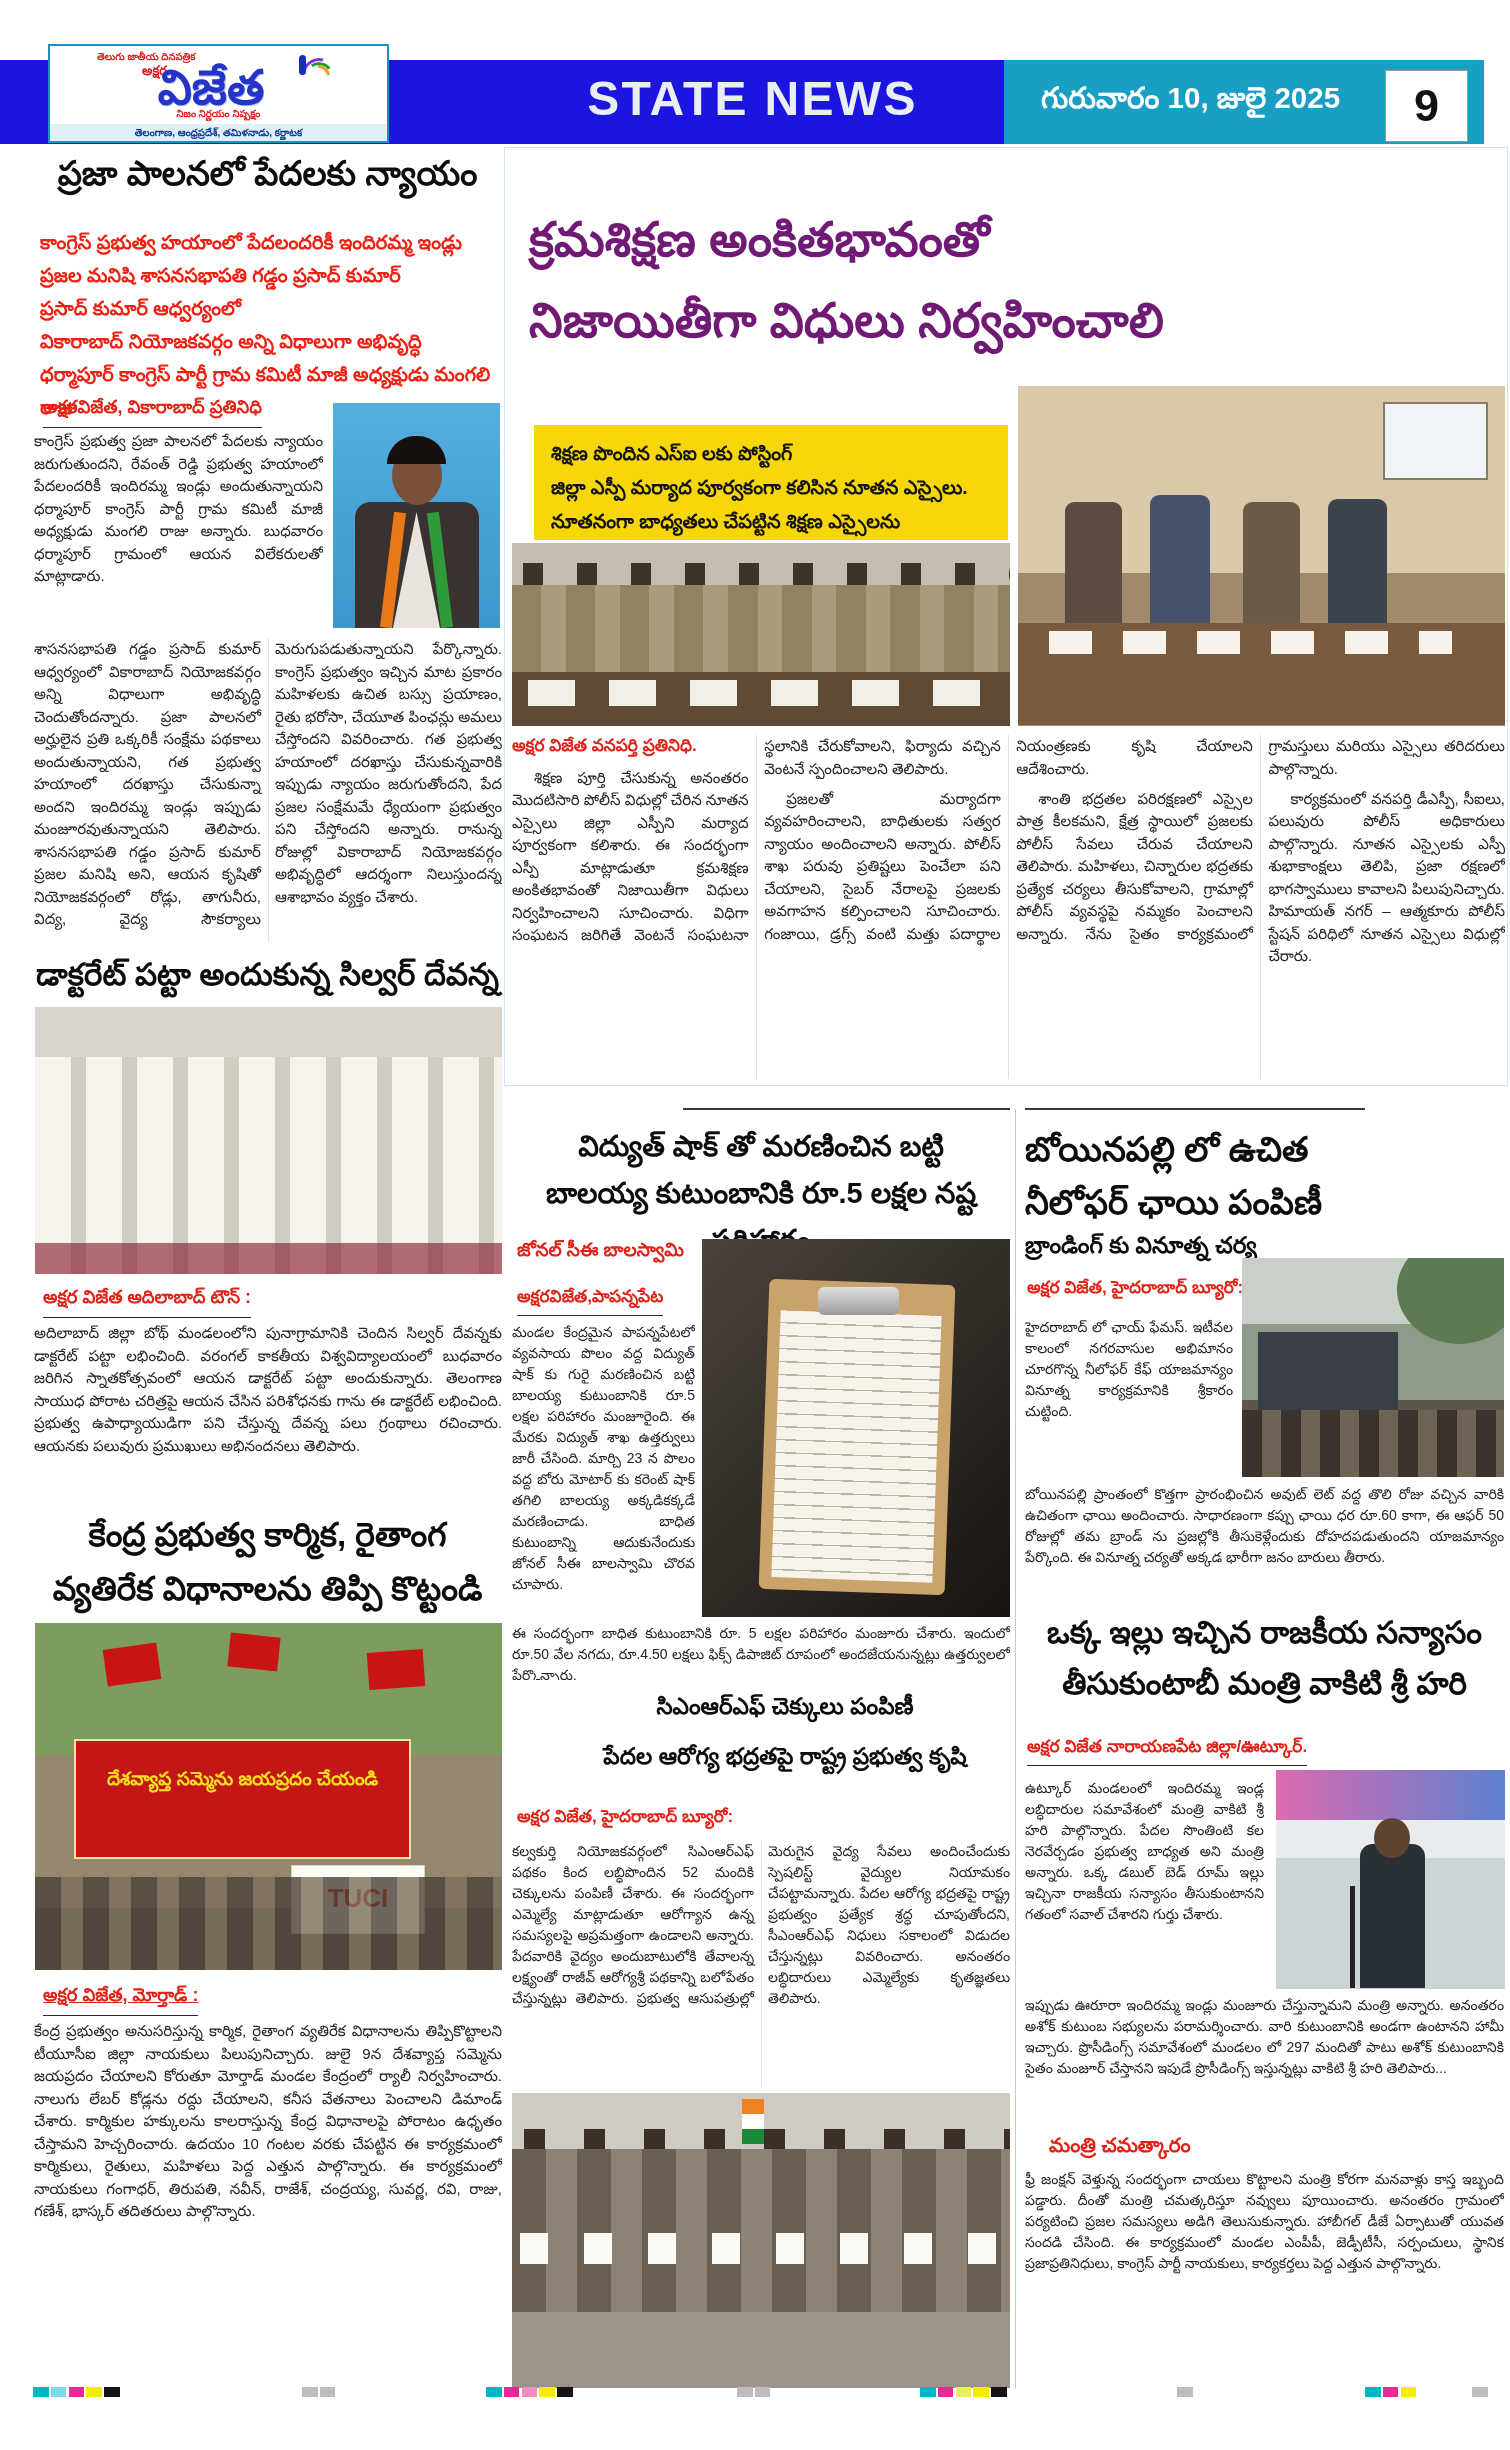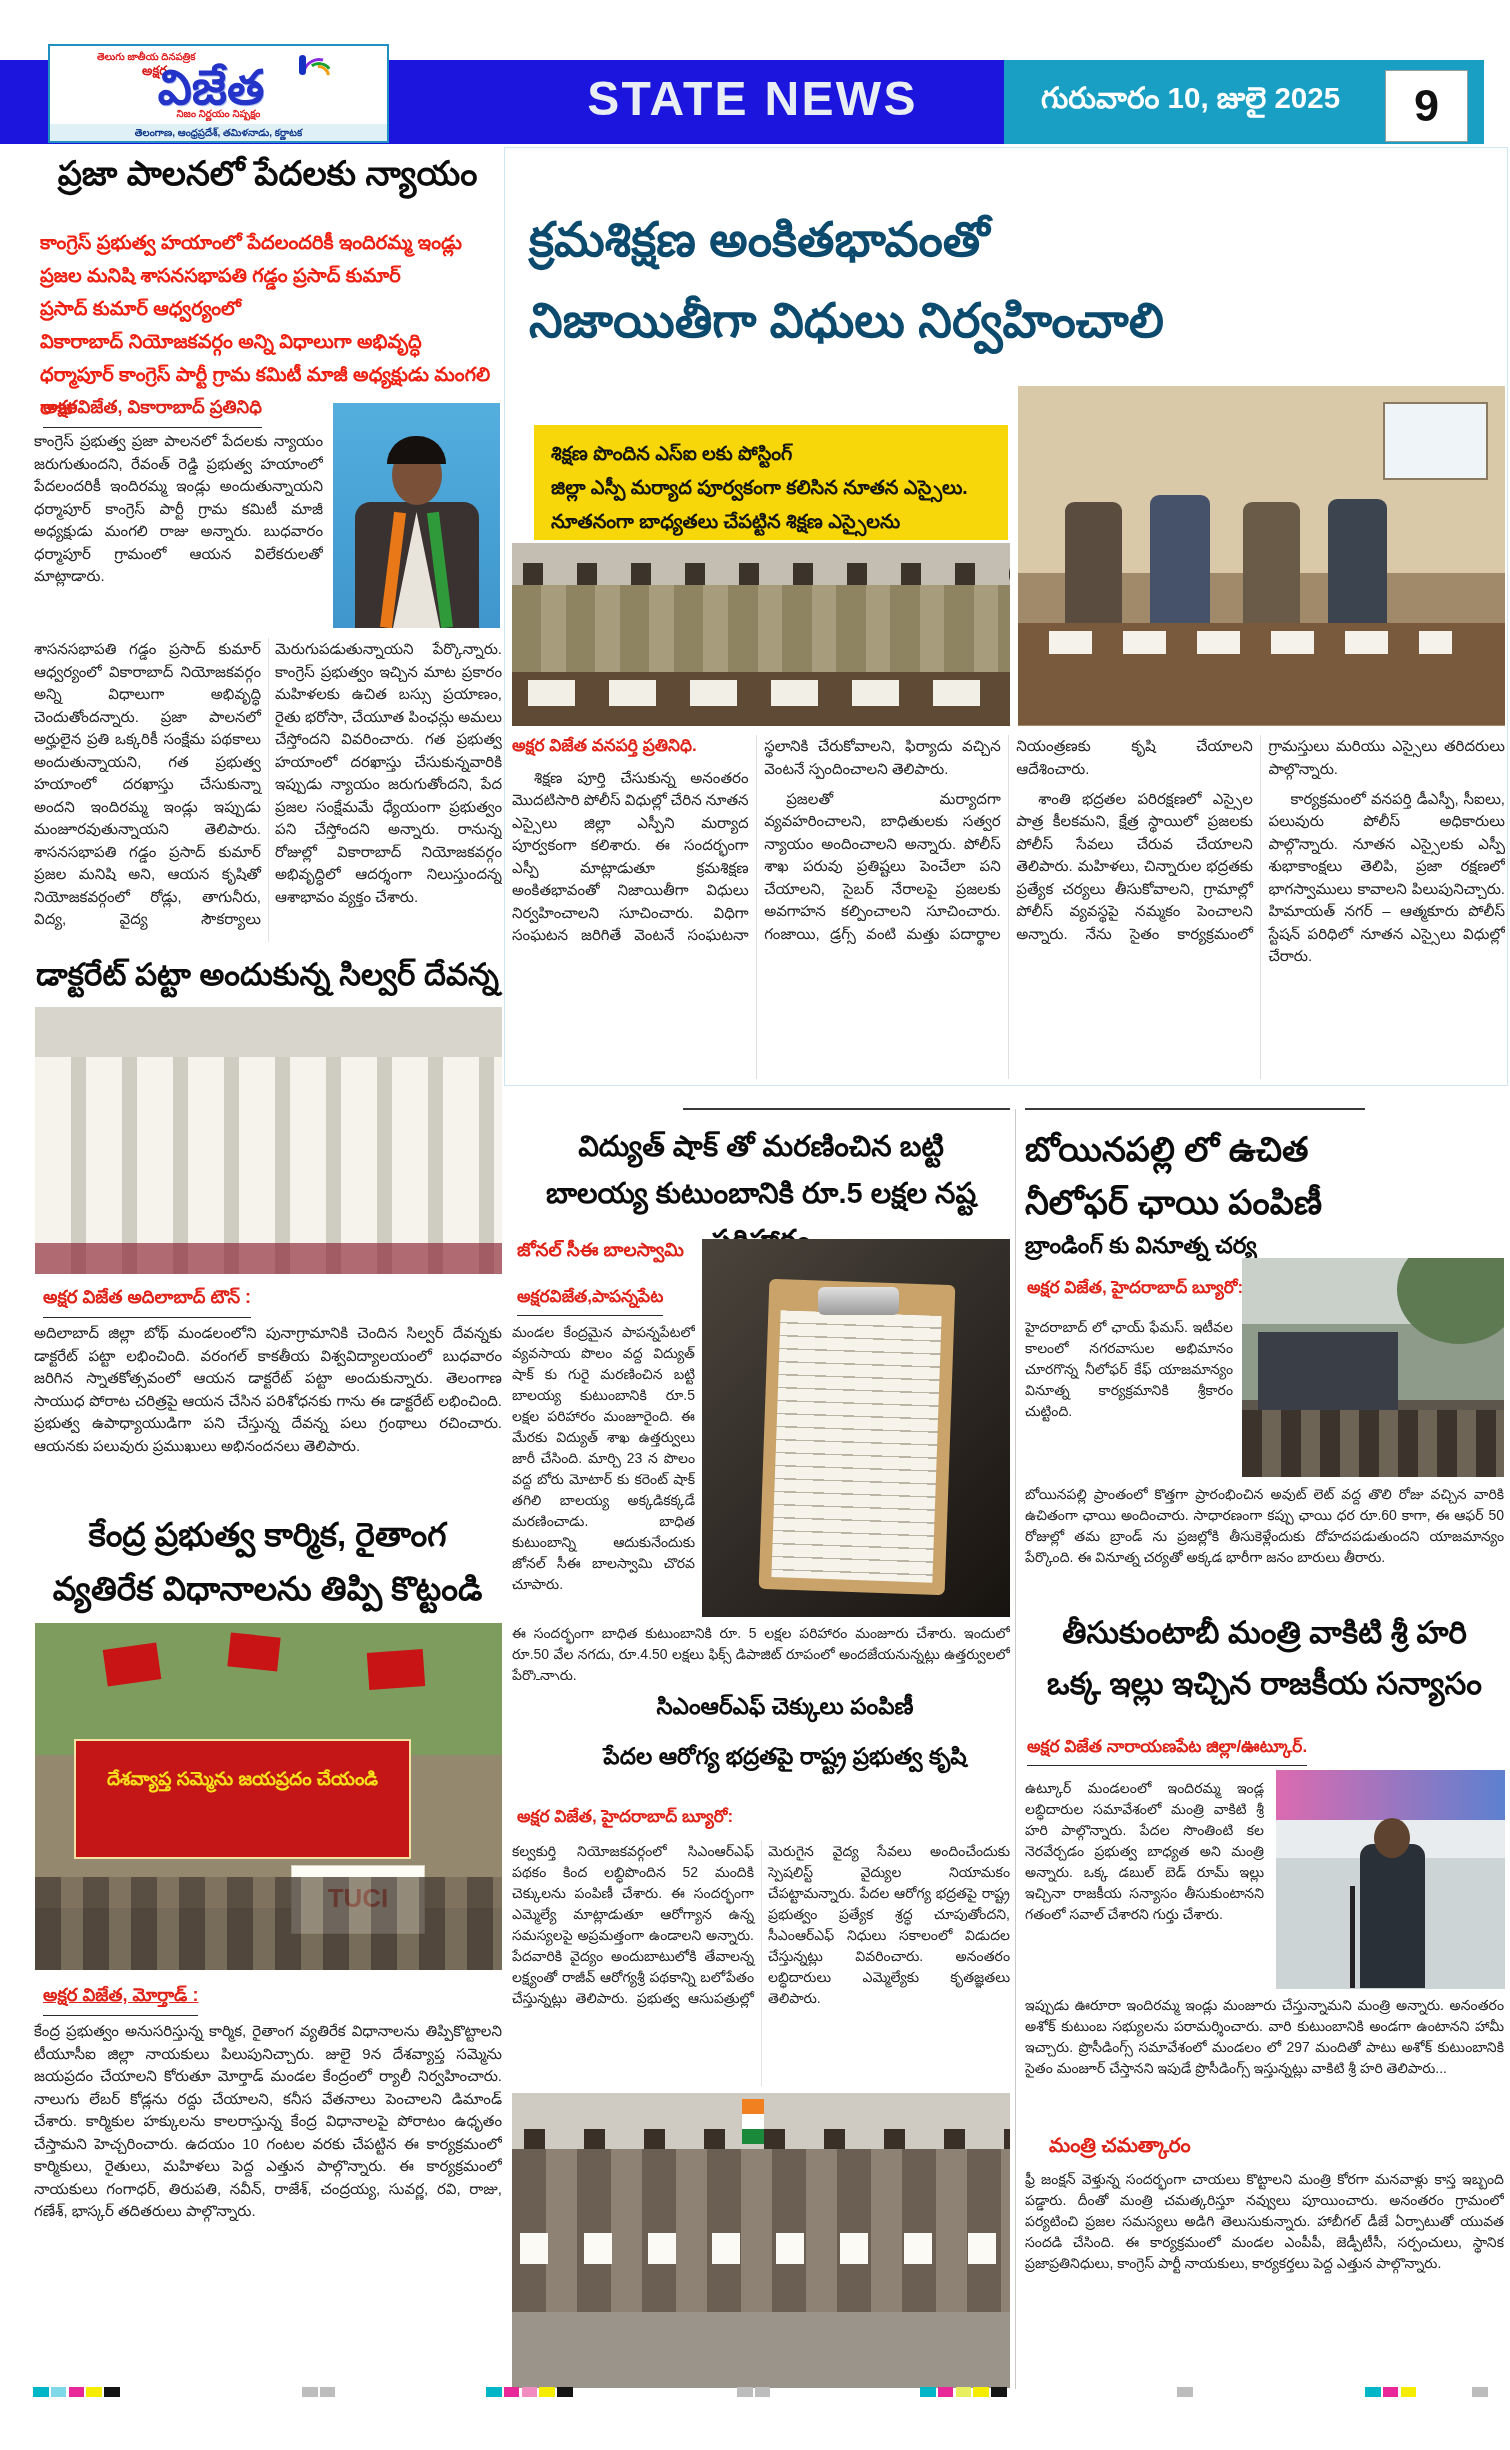--- a/index.html
+++ b/index.html
@@ -108,21 +108,21 @@
       <div class="banner-txt" style="top:17px;color:#d01818;font-size:26px;">TUCI</div>
     </div>
     <div class="abs" style="left:0;bottom:0;width:100%;height:93px;background:repeating-linear-gradient(90deg,#4a4036 0 26px,#7a6e5c 26px 48px);opacity:.8;"></div>
   </div>
 
   <div class="abs dateline u" style="left:43px;top:1985px;text-decoration:underline;">అక్షర విజేత, మోర్తాడ్ :</div>
   <div class="abs body-txt" style="left:34px;top:2020px;width:468px;height:354px;">కేంద్ర ప్రభుత్వం అనుసరిస్తున్న కార్మిక, రైతాంగ వ్యతిరేక విధానాలను తిప్పికొట్టాలని టీయూసీఐ జిల్లా నాయకులు పిలుపునిచ్చారు. జులై 9న దేశవ్యాప్త సమ్మెను జయప్రదం చేయాలని కోరుతూ మోర్తాడ్ మండల కేంద్రంలో ర్యాలీ నిర్వహించారు. నాలుగు లేబర్ కోడ్లను రద్దు చేయాలని, కనీస వేతనాలు పెంచాలని డిమాండ్ చేశారు. కార్మికుల హక్కులను కాలరాస్తున్న కేంద్ర విధానాలపై పోరాటం ఉధృతం చేస్తామని హెచ్చరించారు. ఉదయం 10 గంటల వరకు చేపట్టిన ఈ కార్యక్రమంలో కార్మికులు, రైతులు, మహిళలు పెద్ద ఎత్తున పాల్గొన్నారు. ఈ కార్యక్రమంలో నాయకులు గంగాధర్, తిరుపతి, నవీన్, రాజేశ్, చంద్రయ్య, సువర్ణ, రవి, రాజు, గణేశ్, భాస్కర్ తదితరులు పాల్గొన్నారు.</div>
 
   <div class="abs" id="main-box" style="left:504px;top:147px;width:1002px;height:937px;"></div>
 
-  <div class="abs" style="left:529px;top:199px;width:962px;font-size:48px;line-height:81px;font-weight:800;color:#0c4a6e;">
+  <div class="abs" style="left:529px;top:199px;width:962px;font-size:48px;line-height:81px;font-weight:800;color:#701a75;">
     <div>క్రమశిక్షణ అంకితభావంతో</div>
     <div>నిజాయితీగా విధులు నిర్వహించాలి</div>
   </div>
 
   <div class="abs ybox" style="left:534px;top:425px;width:474px;height:115px;">
     <div>శిక్షణ పొందిన ఎస్ఐ లకు పోస్టింగ్</div>
     <div>జిల్లా ఎస్పీ మర్యాద పూర్వకంగా కలిసిన నూతన ఎస్సైలు.</div>
     <div>నూతనంగా బాధ్యతలు చేపట్టిన శిక్షణ ఎస్సైలను అభినందించిన ఎస్పీ.</div>
   </div>
 
@@ -197,22 +197,22 @@
   <div class="photo" style="left:1242px;top:1258px;width:262px;height:219px;background:linear-gradient(180deg,#c9cfc9 0 30%,#8e9a8a 30% 65%,#5c564c 65% 100%);">
     <div class="abs" style="left:155px;top:-23px;width:124px;height:109px;border-radius:50%;background:#5e7a52;"></div>
     <div class="abs" style="left:15.5px;top:74px;width:140px;height:85px;background:#3a3e46;"></div>
     <div class="abs" style="left:0;bottom:0;width:262px;height:67px;background:repeating-linear-gradient(90deg,#3c342c 0 20px,#6e6456 20px 39px);"></div>
   </div>
 
   <div class="abs body-sm" style="left:1025px;top:1317px;width:208px;height:160px;">హైదరాబాద్ లో ఛాయ్ ఫేమస్. ఇటీవల కాలంలో నగరవాసుల అభిమానం చూరగొన్న నీలోఫర్ కేఫ్ యాజమాన్యం వినూత్న కార్యక్రమానికి శ్రీకారం చుట్టింది.</div>
   <div class="abs body-sm" style="left:1025px;top:1484px;width:479px;height:113px;">బోయినపల్లి ప్రాంతంలో కొత్తగా ప్రారంభించిన అవుట్ లెట్ వద్ద తొలి రోజు వచ్చిన వారికి ఉచితంగా ఛాయి అందించారు. సాధారణంగా కప్పు ఛాయి ధర రూ.60 కాగా, ఈ ఆఫర్ 50 రోజుల్లో తమ బ్రాండ్ ను ప్రజల్లోకి తీసుకెళ్లేందుకు దోహదపడుతుందని యాజమాన్యం పేర్కొంది. ఈ వినూత్న చర్యతో అక్కడ భారీగా జనం బారులు తీరారు.</div>
 
   <div class="abs hl center" style="left:1025px;top:1607px;width:479px;font-size:31px;line-height:51px;">
+    <div>ఒక్క ఇల్లు ఇచ్చిన రాజకీయ సన్యాసం</div>
     <div>తీసుకుంటాబీ మంత్రి వాకిటి శ్రీ హరి</div>
-    <div>ఒక్క ఇల్లు ఇచ్చిన రాజకీయ సన్యాసం</div>
   </div>
   <div class="abs dateline u" style="left:1027px;top:1737px;font-size:17px;">అక్షర విజేత నారాయణపేట జిల్లా/ఊట్కూర్.</div>
 
   <div class="photo" style="left:1276px;top:1770px;width:229px;height:219px;background:linear-gradient(180deg,#e8ecee 0 40%,#cdd4d6 40% 100%);">
     <div class="abs" style="left:0;top:0;width:229px;height:50px;background:linear-gradient(90deg,#d84aa0,#3a66c8);opacity:.8;"></div>
     <div class="abs" style="left:84px;top:74px;width:65px;height:144px;border-radius:12.4px 12.4px 0 0;background:#2a3038;"></div>
     <div class="abs" style="left:98px;top:48px;width:36px;height:40px;border-radius:50%;background:#5e4330;"></div>
     <div class="abs" style="left:74px;top:116px;width:4.7px;height:102px;background:#222;"></div>
   </div>
 

